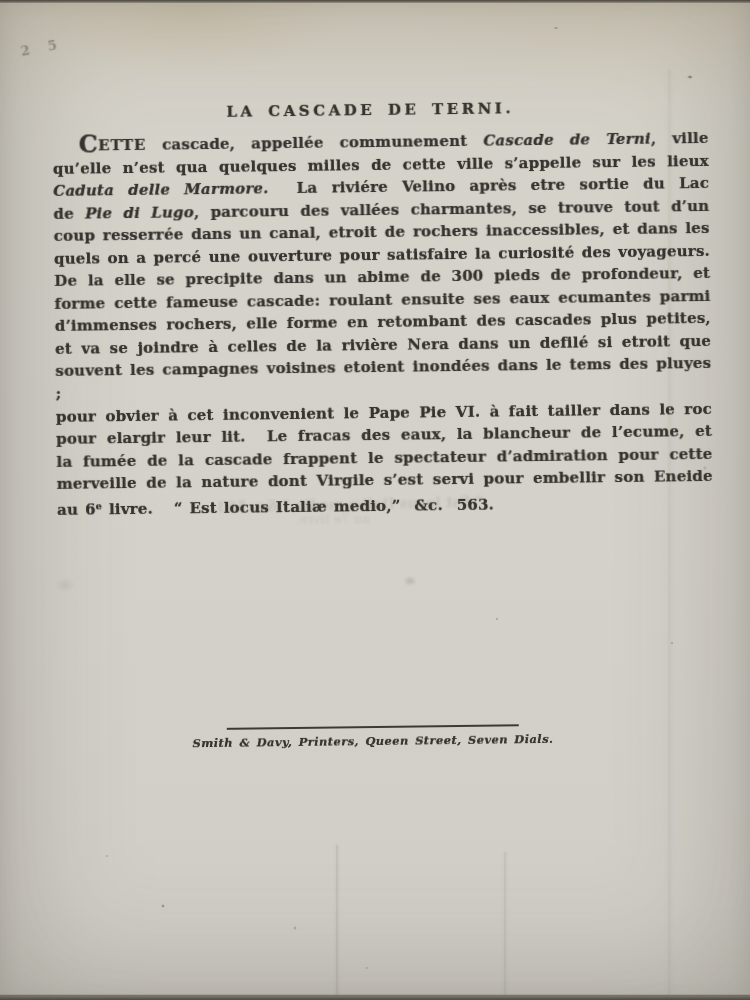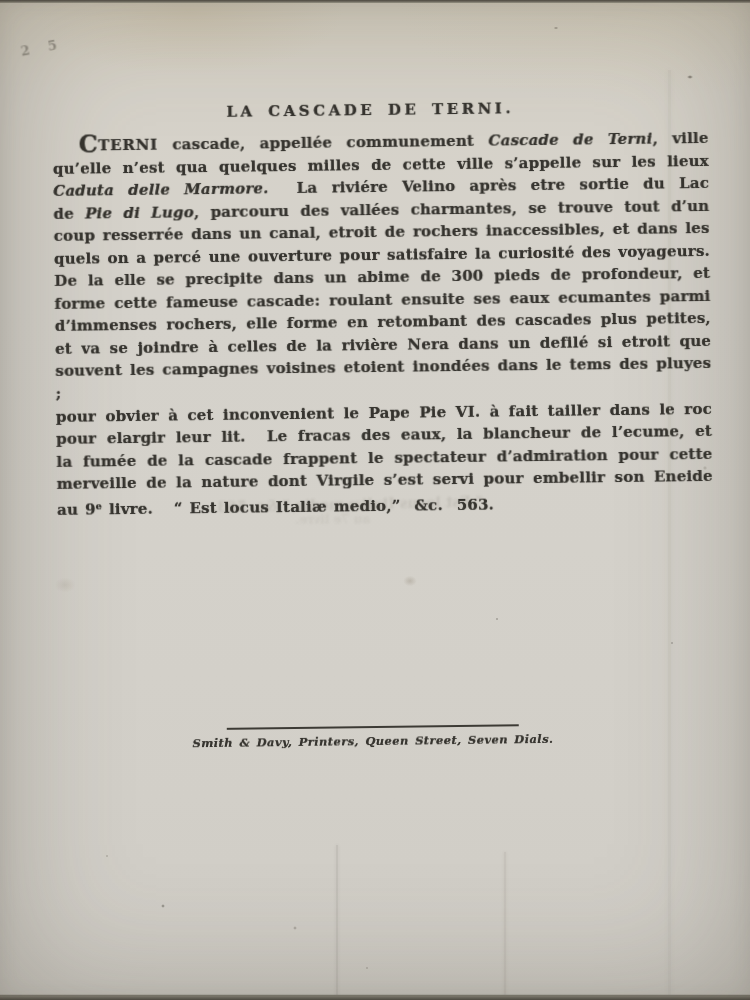--- a/index.html
+++ b/index.html
@@ -96,41 +96,41 @@
   <div class="crease-1"></div>
   <div class="crease-2"></div>
   <div class="crease-3"></div>
 
   <div class="sheet-text">
     <div class="pencil-mark">2 5</div>
 
     <h1 class="doc-title">LA CASCADE DE TERNI.</h1>
 
     <div class="body-block">
-      <div class="bline bline-first"><span class="initial">C</span><span class="sc">TERNI</span><span> cascade, appellée communement </span><span class="it">Cascade de Terni</span><span>, ville</span></div>
+      <div class="bline bline-first"><span class="initial">C</span><span class="sc">ETTE</span><span> cascade, appellée communement </span><span class="it">Cascade de Terni</span><span>, ville</span></div>
 
       <div class="bline">qu’elle n’est qua quelques milles de cette ville s’appelle sur les lieux</div>
 
       <div class="bline"><span class="it">Caduta delle Marmore.</span><span>  La riviére Velino après etre sortie du Lac</span></div>
 
       <div class="bline"><span>de </span><span class="it">Pie di Lugo</span><span>, parcouru des vallées charmantes, se trouve tout d’un</span></div>
 
       <div class="bline">coup resserrée dans un canal, etroit de rochers inaccessibles, et dans les</div>
       <div class="bline">quels on a percé une ouverture pour satisfaire la curiosité des voyageurs.</div>
       <div class="bline">De la elle se precipite dans un abime de 300 pieds de profondeur, et</div>
       <div class="bline">forme cette fameuse cascade: roulant ensuite ses eaux ecumantes parmi</div>
       <div class="bline">d’immenses rochers, elle forme en retombant des cascades plus petites,</div>
       <div class="bline">et va se joindre à celles de la rivière Nera dans un defilé si etroit que</div>
       <div class="bline">souvent les campagnes voisines etoient inondées dans le tems des pluyes ;</div>
       <div class="bline">pour obvier à cet inconvenient le Pape Pie VI. à fait tailler dans le roc</div>
       <div class="bline">pour elargir leur lit.  Le fracas des eaux, la blancheur de l’ecume, et</div>
       <div class="bline">la fumée de la cascade frappent le spectateur d’admiration pour cette</div>
       <div class="bline">merveille de la nature dont Virgile s’est servi pour embellir son Eneide</div>
 
-      <div class="bline-last"><span>au 9</span><span class="sup">e</span><span> livre.   “ Est locus Italiæ medio,”  &amp;c.  563.</span></div>
+      <div class="bline-last"><span>au 6</span><span class="sup">e</span><span> livre.   “ Est locus Italiæ medio,”  &amp;c.  563.</span></div>
     </div>
 
     <div class="bleed">“ Est locus Italiæ medio,” &amp;c. 563.</div>
     <div class="bleed-2">au 7e livre.</div>
 
     <div class="imprint-wrap">
       <div class="imprint-rule"></div>
       <div class="imprint">Smith &amp; Davy, Printers, Queen Street, Seven Dials.</div>
     </div>
   </div>

